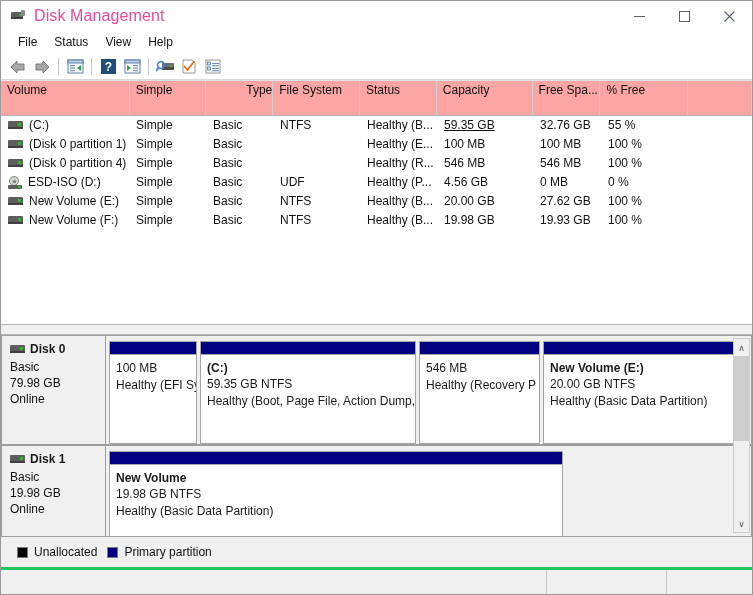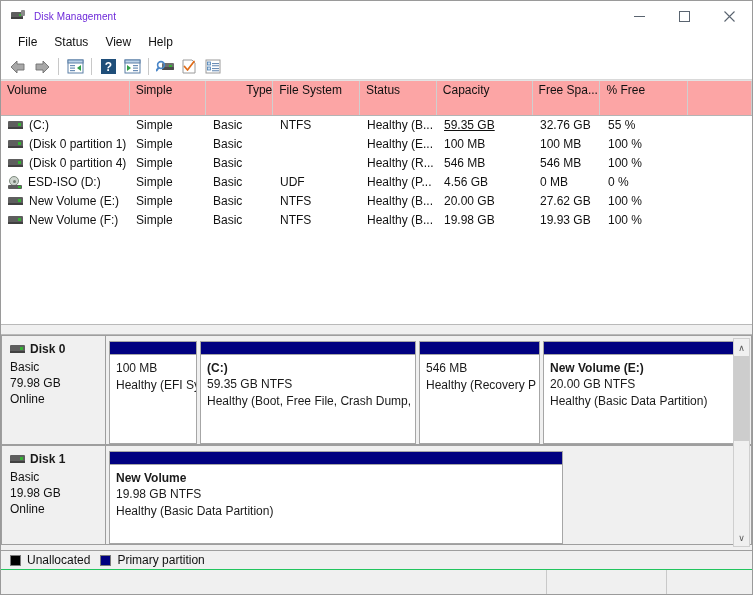--- a/index.html
+++ b/index.html
@@ -32,22 +32,22 @@
     align-items: center;
     flex: 0 0 auto;
   }
   .title-icon {
     width: 16px; height: 16px;
     margin-left: 9px; margin-right: 8px;
     position: relative;
     flex: 0 0 auto;
   }
   .title-text {
-    font-size: 10px;
-    color: #6d28d9;
+    font-size: 16px;
+    color: #ec4899;
     letter-spacing: .1px;
   }
   .win-controls {
     margin-left: auto;
     display: flex;
     height: 30px;
   }
   .win-btn {
     width: 45px; height: 30px;
     display: flex; align-items: center; justify-content: center;
@@ -294,28 +294,28 @@
     position: absolute;
     left: 0; right: 0;
     top: 17px;
     height: 85px;
     background: #cdcdcd;
   }
   .vs-down { position: absolute; left: 0; right: 0; bottom: 0; }
 
   
   .legend {
-    height: 20px;
+    height: 34px;
     flex: 0 0 auto;
     background: #f0f0f0;
     border-top: 1px solid #9e9e9e;
-    border-bottom: 1px solid #22c55e;
+    border-bottom: 3px solid #22c55e;
     display: flex;
     align-items: center;
-    padding-left: 9px;
+    padding-left: 16px;
     box-sizing: border-box;
   }
   .lg-item { display: flex; align-items: center; margin-right: 10px; }
   .lg-swatch {
     width: 11px; height: 11px;
     margin-right: 6px;
     border: 1px solid #7a7a7a;
     box-sizing: border-box;
   }
   .lg-label { font-size: 12px; color: #111; }
@@ -583,21 +583,21 @@
                 <div class="part-name"></div>
                 <div class="part-line">100 MB</div>
                 <div class="part-line">Healthy (EFI Sy</div>
               </div>
             </div>
             <div class="part" style="width: 216px;">
               <div class="part-cap" style="background: rgb(0, 0, 128);"></div>
               <div class="part-body">
                 <div class="part-name">(C:)</div>
                 <div class="part-line">59.35 GB NTFS</div>
-                <div class="part-line">Healthy (Boot, Free File, Crash Dump,</div>
+                <div class="part-line">Healthy (Boot, Page File, Action Dump,</div>
               </div>
             </div>
             <div class="part" style="width: 121px;">
               <div class="part-cap" style="background: rgb(0, 0, 128);"></div>
               <div class="part-body">
                 <div class="part-name"></div>
                 <div class="part-line">546 MB</div>
                 <div class="part-line">Healthy (Recovery P</div>
               </div>
             </div>

